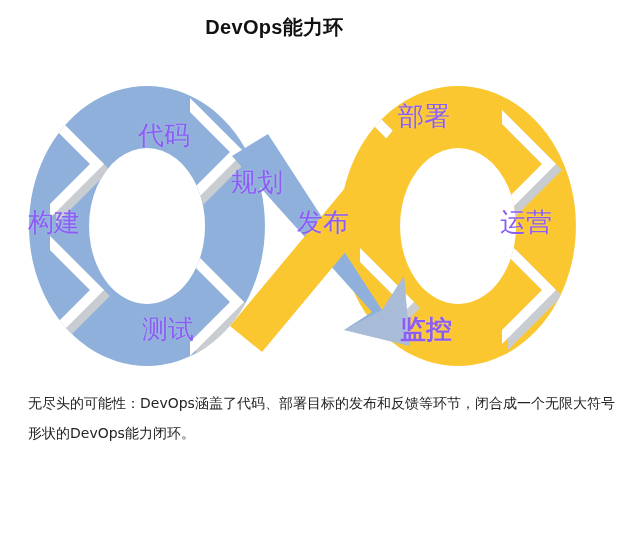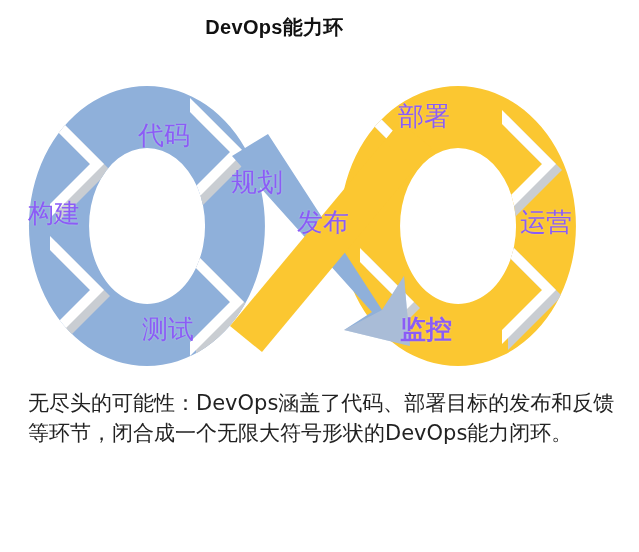--- a/index.html
+++ b/index.html
@@ -45,34 +45,34 @@
     position: absolute;
     font-size: 26px;
     font-weight: normal;
     color: #8b5cf6;
     white-space: nowrap;
     font-family: "DejaVu Sans", "Liberation Sans", sans-serif;
     text-shadow: 0 0 2px rgba(255,255,255,0.35);
   }
 
   #lbl-code   { left: 138px; top: 118px; }
-  #lbl-build  { left: 28px;  top: 196px; }
+  #lbl-build  { left: 28px;  top: 205px; }
   #lbl-test   { left: 130px; top: 312px; margin-left: 12px; }
   #lbl-plan   { left: 231px; top: 165px; text-align: right; }
   #lbl-release{ left: 297px; top: 205px; }
   #lbl-deploy { left: 398px; top: 99px; }
-  #lbl-operate{ left: 500px; top: 205px; margin-left: 20px; }
+  #lbl-operate{ left: 500px; top: 205px; }
   #lbl-monitor{ left: 400px; top: 312px; font-weight: bold; }
 
   #caption {
     position: absolute;
     left: 28px;
     top: 388px;
     width: 590px;
-    font-size: 21px;
+    font-size: 14px;
     line-height: 30px;
     color: #222222;
     font-family: "DejaVu Sans", "Liberation Sans", sans-serif;
     text-align: left;
   }
 </style>
 </head>
 <body>
 
 <div id="page-title">DevOps能力环</div>

